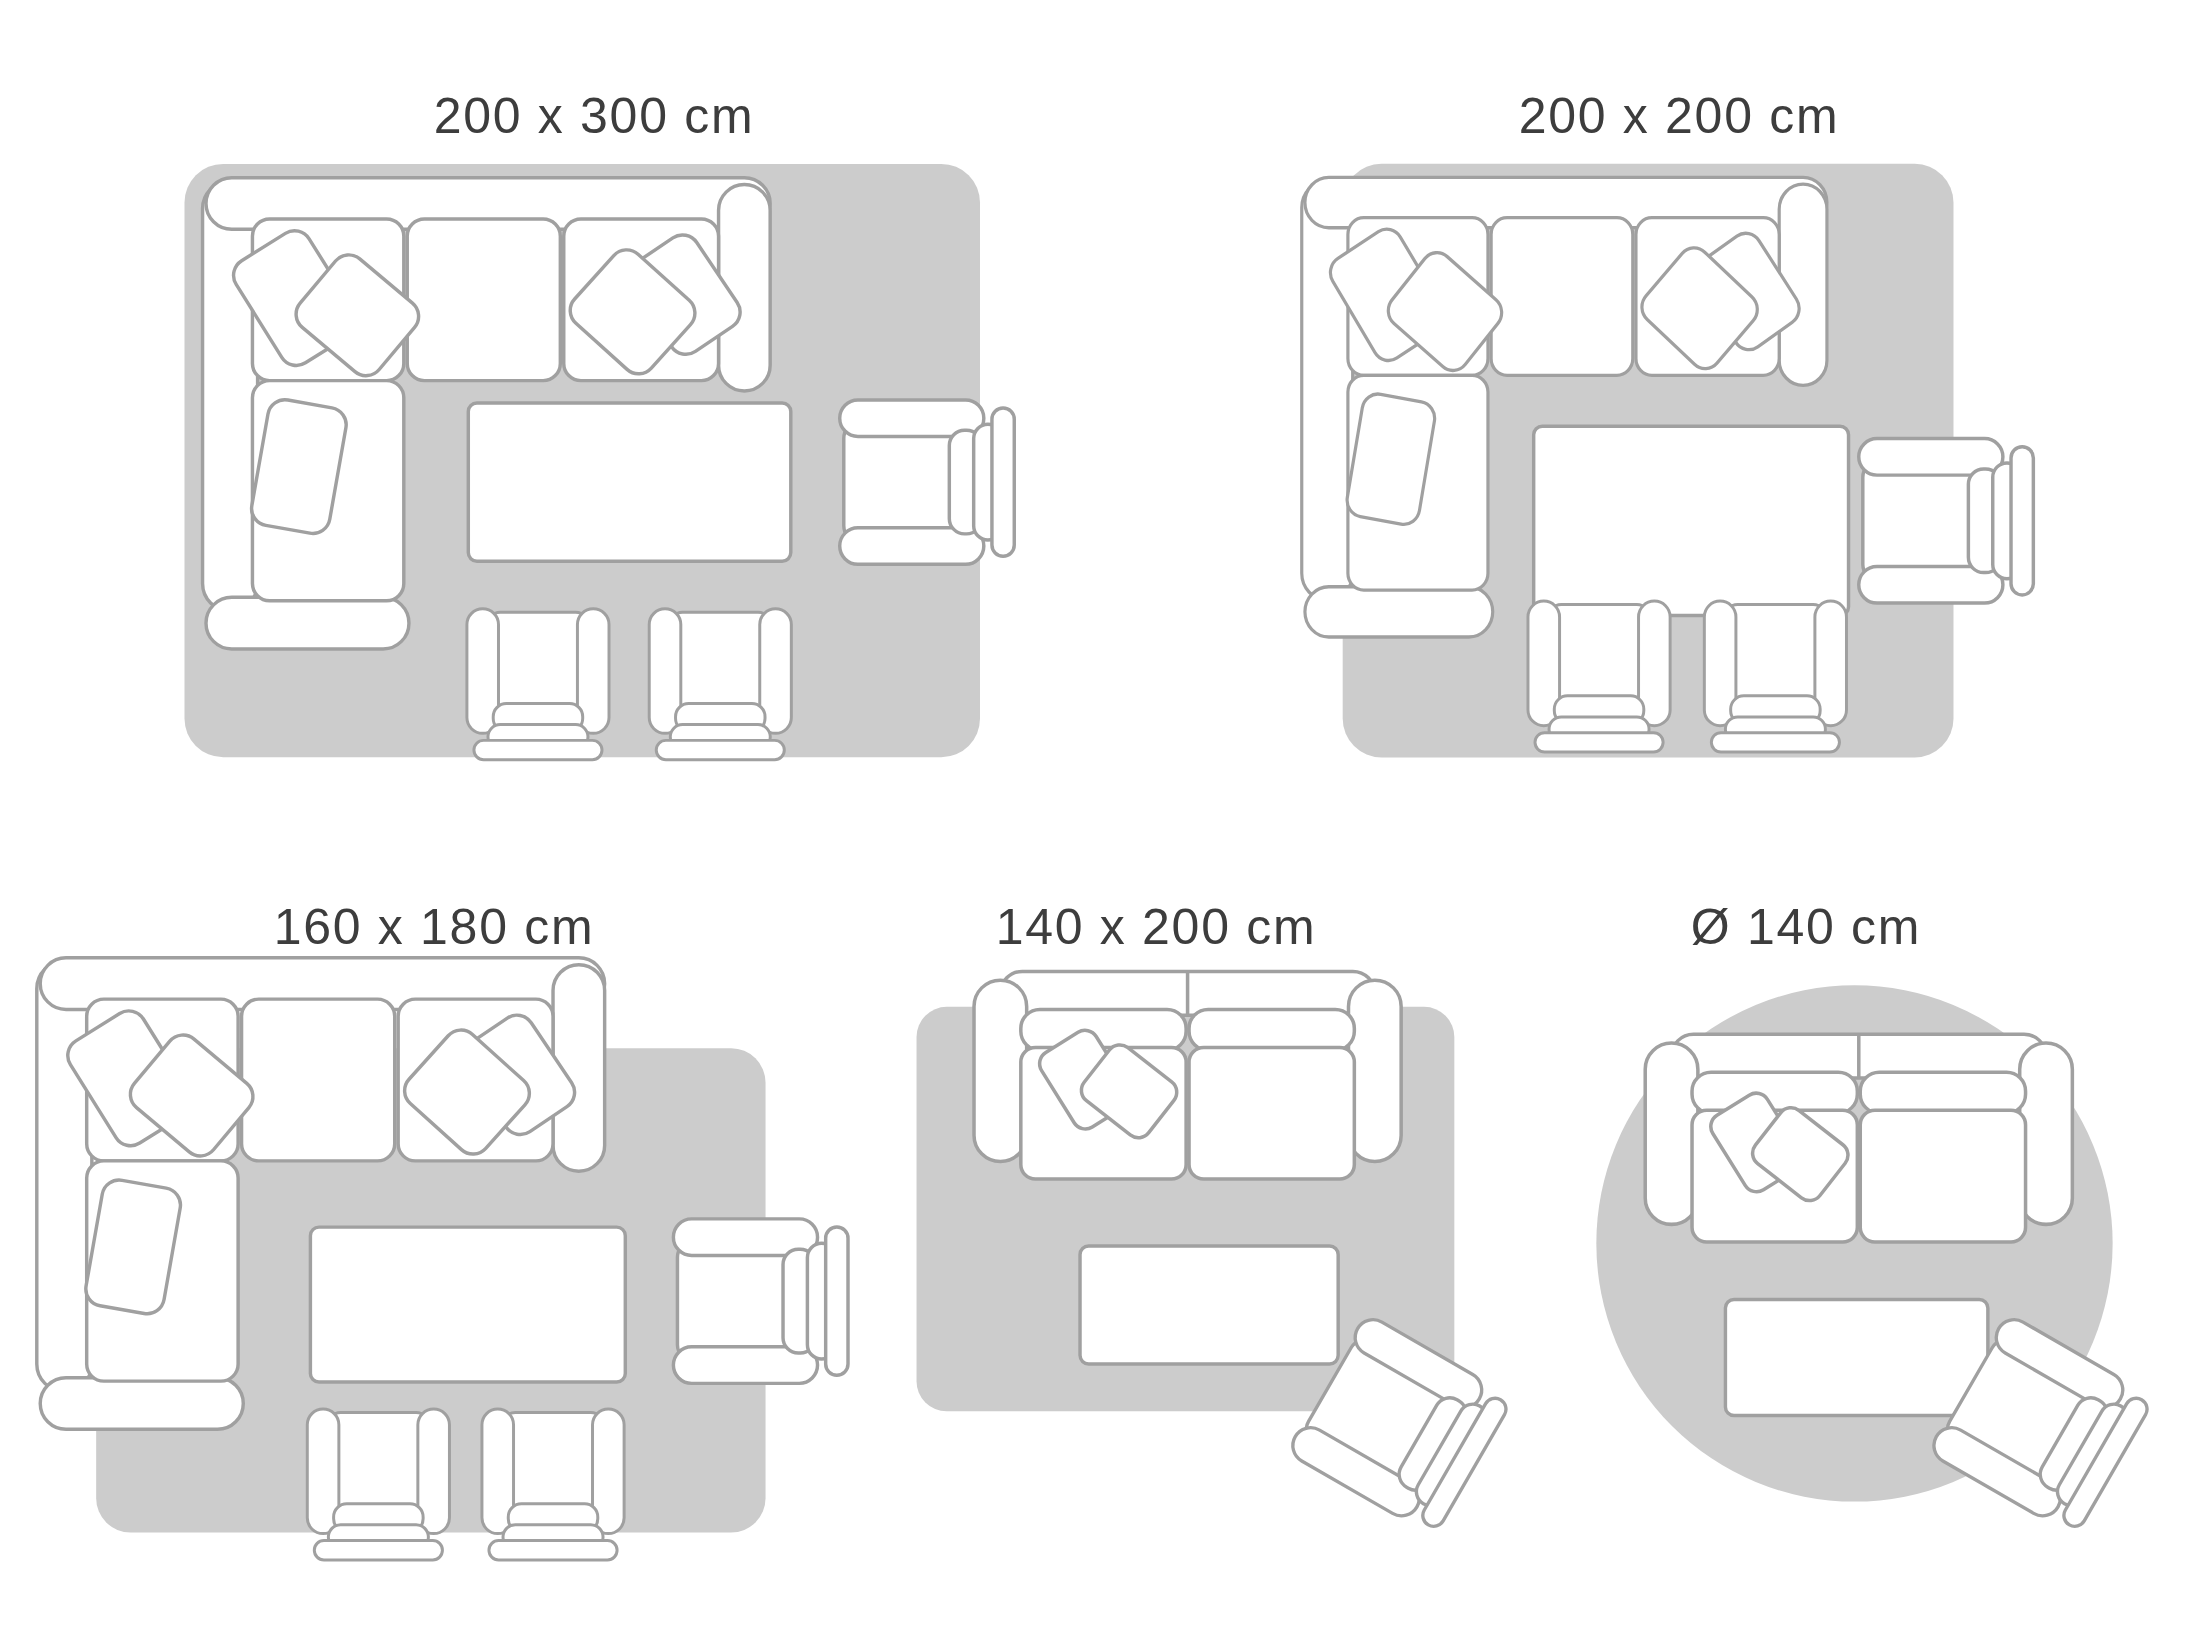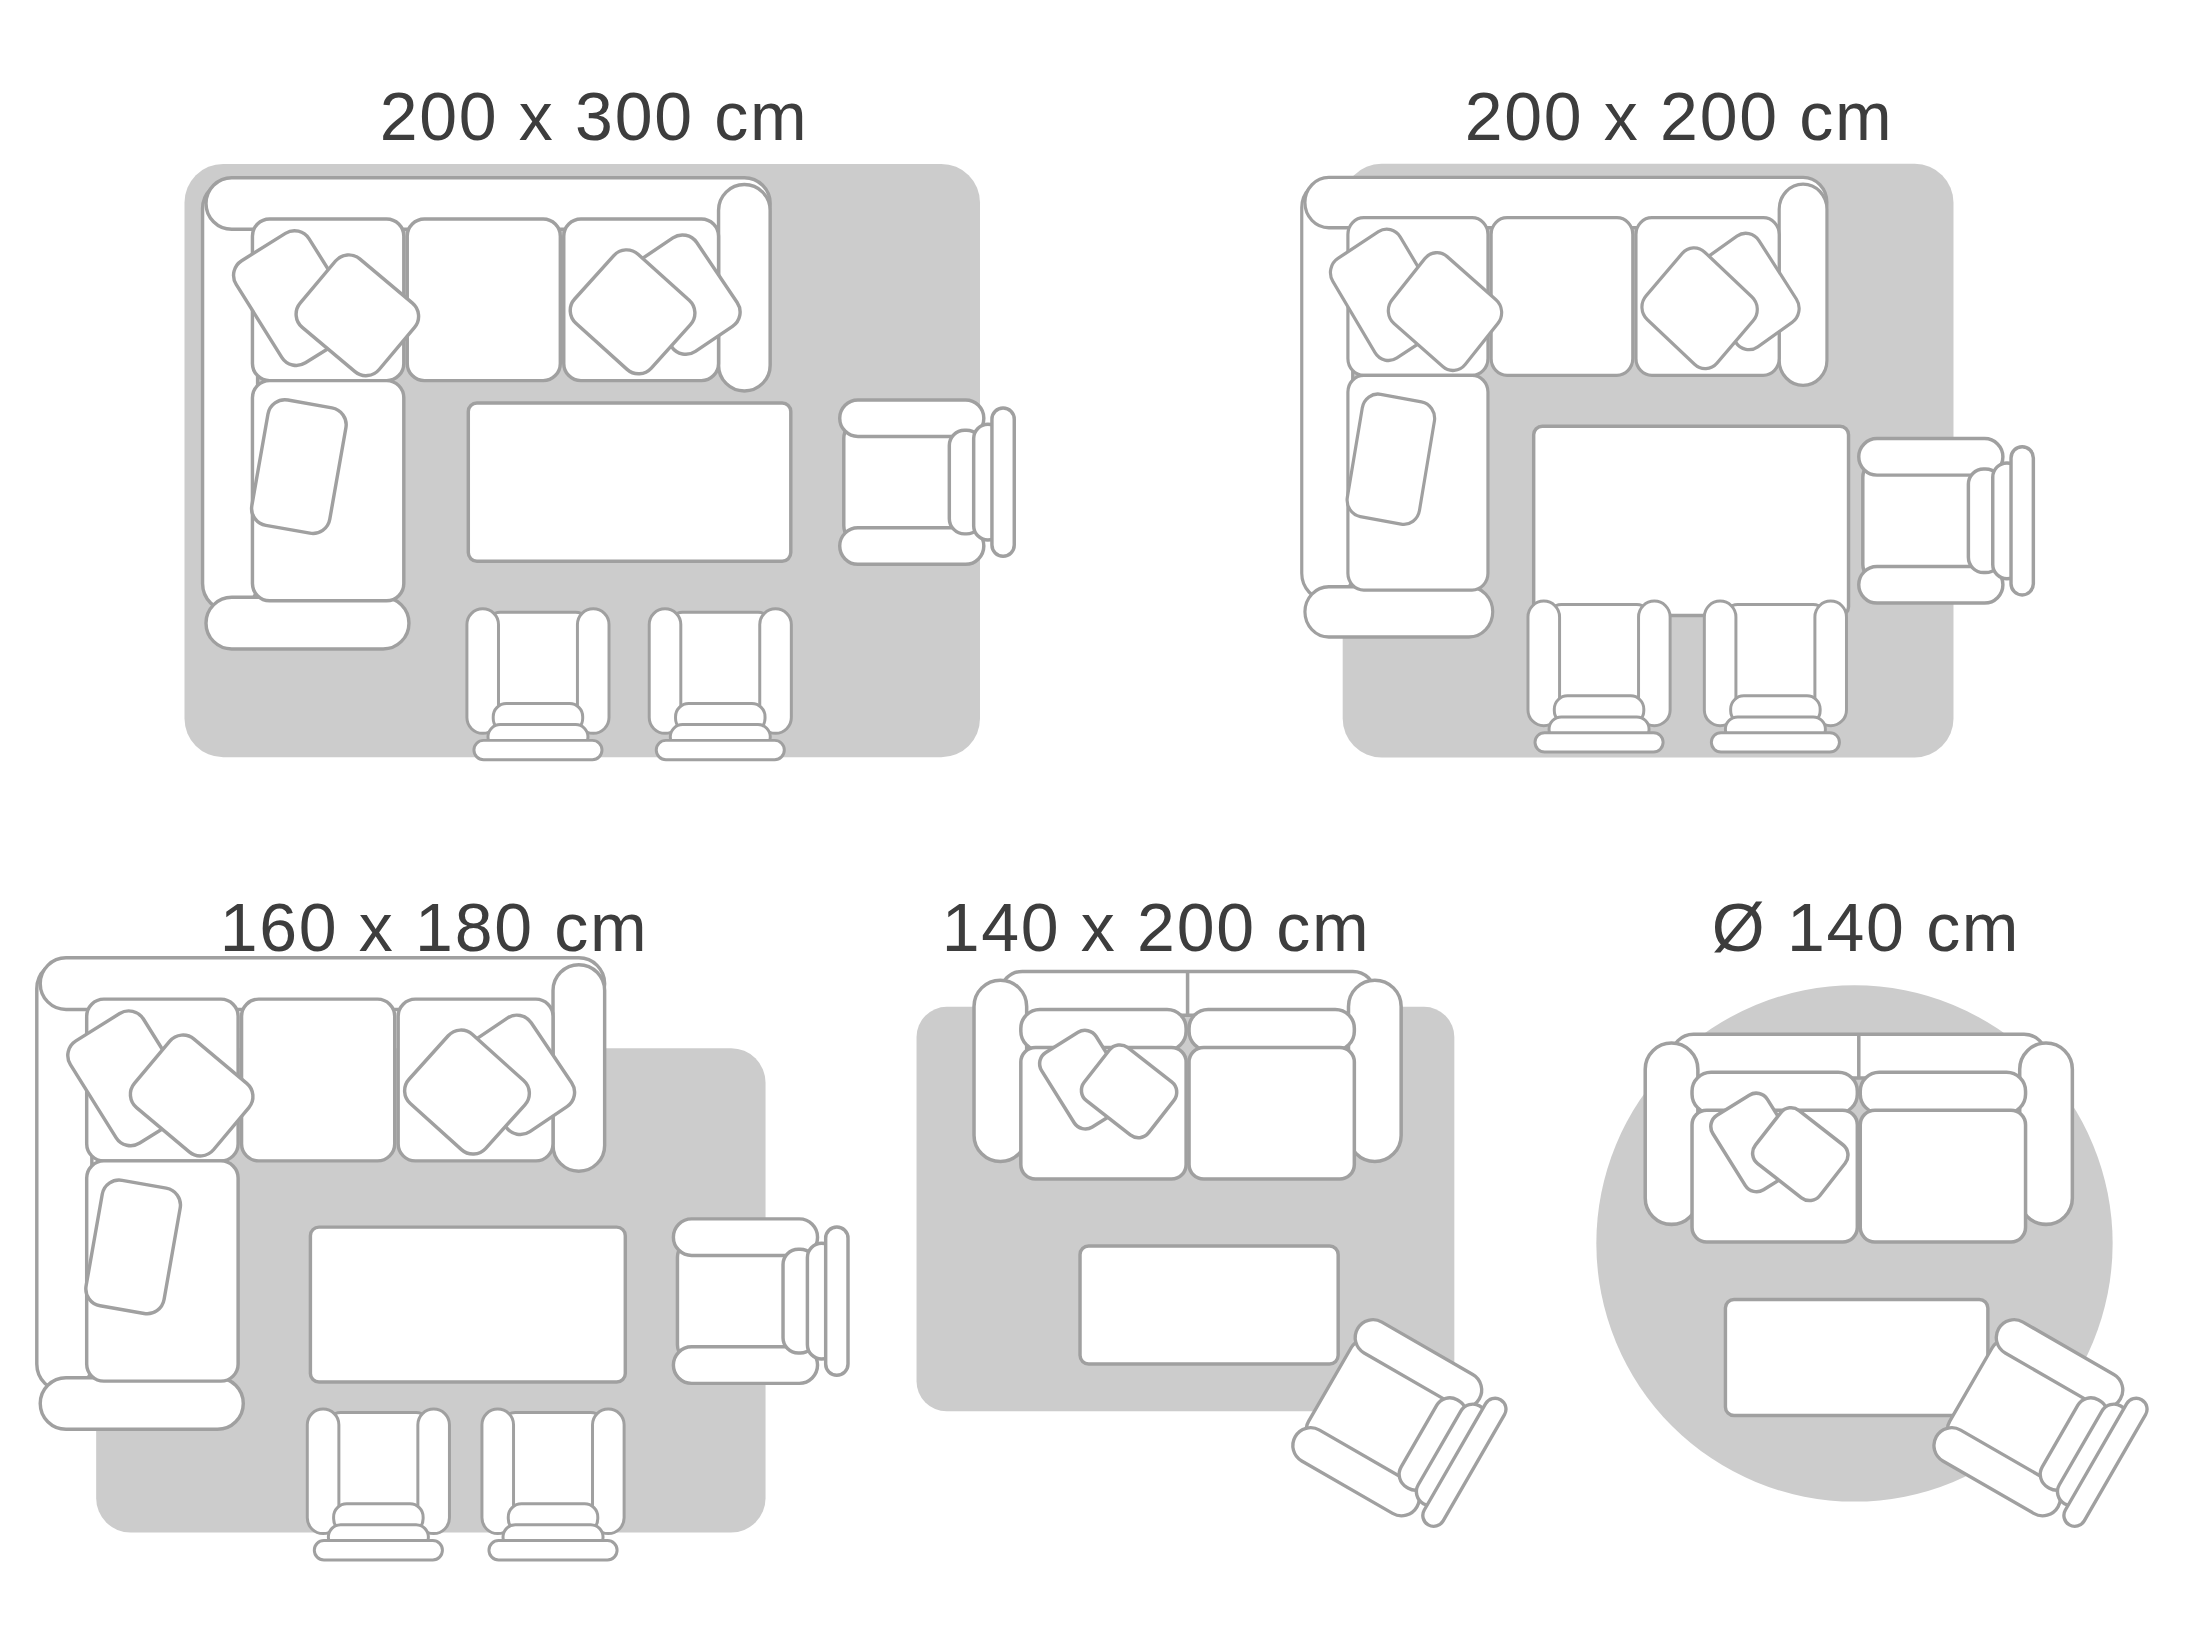--- a/index.html
+++ b/index.html
@@ -13,21 +13,21 @@
   .canvas{
     position:relative;
     width:2203px;height:1652px;
     background:var(--background);
     overflow:hidden;
     font-family:"Liberation Sans", sans-serif;
   }
   .panel-title{
     position:absolute;
     transform:translate(-50%,-50%);
-    font-size:68px;
+    font-size:50px;
     font-weight:400;
     letter-spacing:1.7px;
     color:var(--title-text);
     white-space:nowrap;
     margin:0;
   }
   .panel-svg{position:absolute;display:block;}
   .rug{fill:var(--rug);stroke:none;}
   .furn *{fill:var(--furniture-fill);stroke:var(--furniture-stroke);stroke-linejoin:round;stroke-linecap:round;}
   .furn line{fill:none;}
@@ -132,21 +132,21 @@
   </svg>
 
   <h2 class="panel-title" style="left:1156px;top:927px;">140 x 200 cm</h2>
   <svg class="panel-svg" style="left:895px;top:938px;" width="654" height="697" viewBox="0 0 760 810">
     <rect class="rug" x="25" y="80" width="625" height="470" rx="35"></rect>
     <use href="#sym-loveseat" width="300" height="170" transform="translate(85,32) scale(1.7)"></use>
     <rect class="table" x="215" y="358" width="300" height="137" rx="10"></rect>
     <use href="#sym-armchair" width="170" height="180" transform="translate(585,565) rotate(-60) scale(1.15) translate(-85,-90)"></use>
   </svg>
 
-  <h2 class="panel-title" style="left:1866px;top:927px;">Ø 140 cm</h2>
+  <h2 class="panel-title" style="left:1806px;top:927px;">Ø 140 cm</h2>
   <svg class="panel-svg" style="left:1549px;top:938px;" width="654" height="697" viewBox="0 0 760 810">
     <circle class="rug" cx="355" cy="355" r="300"></circle>
     <use href="#sym-loveseat" width="300" height="170" transform="translate(105,105) scale(1.7)"></use>
     <rect class="table" x="205" y="420" width="305" height="135" rx="10"></rect>
     <use href="#sym-armchair" width="170" height="180" transform="translate(570,565) rotate(-60) scale(1.15) translate(-85,-90)"></use>
   </svg>
 
 </div>
 
 

